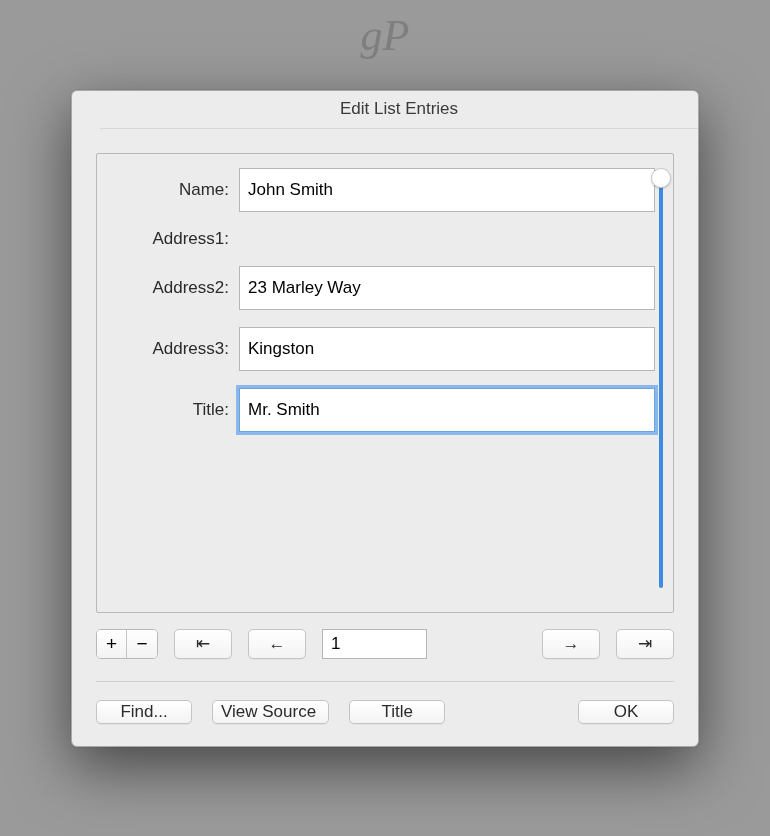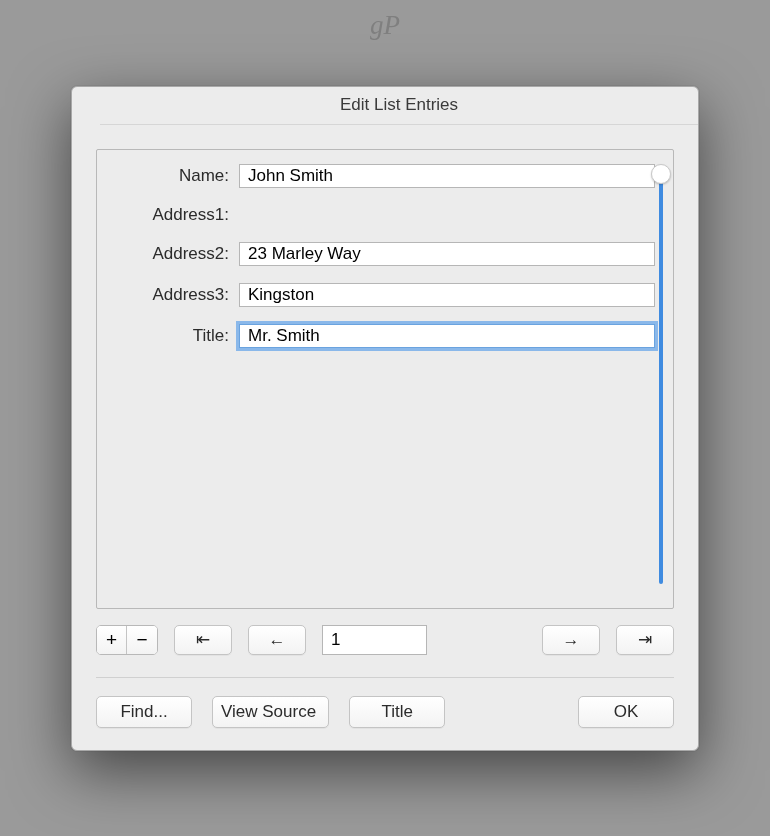--- a/index.html
+++ b/index.html
@@ -17,21 +17,21 @@
       display: flex;
       align-items: center;
       justify-content: center;
     }
     .watermark {
       position: absolute;
       top: 10px;
       left: 50%;
       transform: translateX(-50%);
       font-family: Georgia, serif;
-      font-size: 27px;
+      font-size: 44px;
       color: #6a6a6a;
       opacity: 0.55;
       font-style: italic;
       z-index: 0;
     }
     .dialog {
       width: 628px;
       background: #ececec;
       border: 1px solid #a8a8a8;
       border-radius: 6px;
@@ -69,21 +69,21 @@
       gap: 10px;
     }
     .field-label {
       width: 120px;
       text-align: right;
       color: #2b2b2b;
       font-size: 17px;
     }
     .text-input {
       flex: 1;
-      height: 24px;
+      height: 44px;
       border: 1px solid #b6b6b6;
       background: #fff;
       padding: 0 8px;
       font-size: 17px;
       font-family: inherit;
       outline: none;
       border-radius: 0;
     }
     .text-input.focused {
       outline: 3px solid #8ab8ea;
@@ -174,21 +174,21 @@
       border-top: 1px solid #d0d0d0;
       margin: 22px 0 18px;
     }
     .bottom-row {
       display: flex;
       align-items: center;
       gap: 20px;
     }
     .bottom-row .btn {
       min-width: 96px;
-      height: 32px;
+      height: 24px;
     }
     .btn-viewsource { min-width: 150px; padding-left: 8px; }
     .bottom-flex { flex: 1; }
     .btn-ok { min-width: 108px; }
   </style>
 </head>
 <body>
 
 <div class="watermark">gP</div>
 

